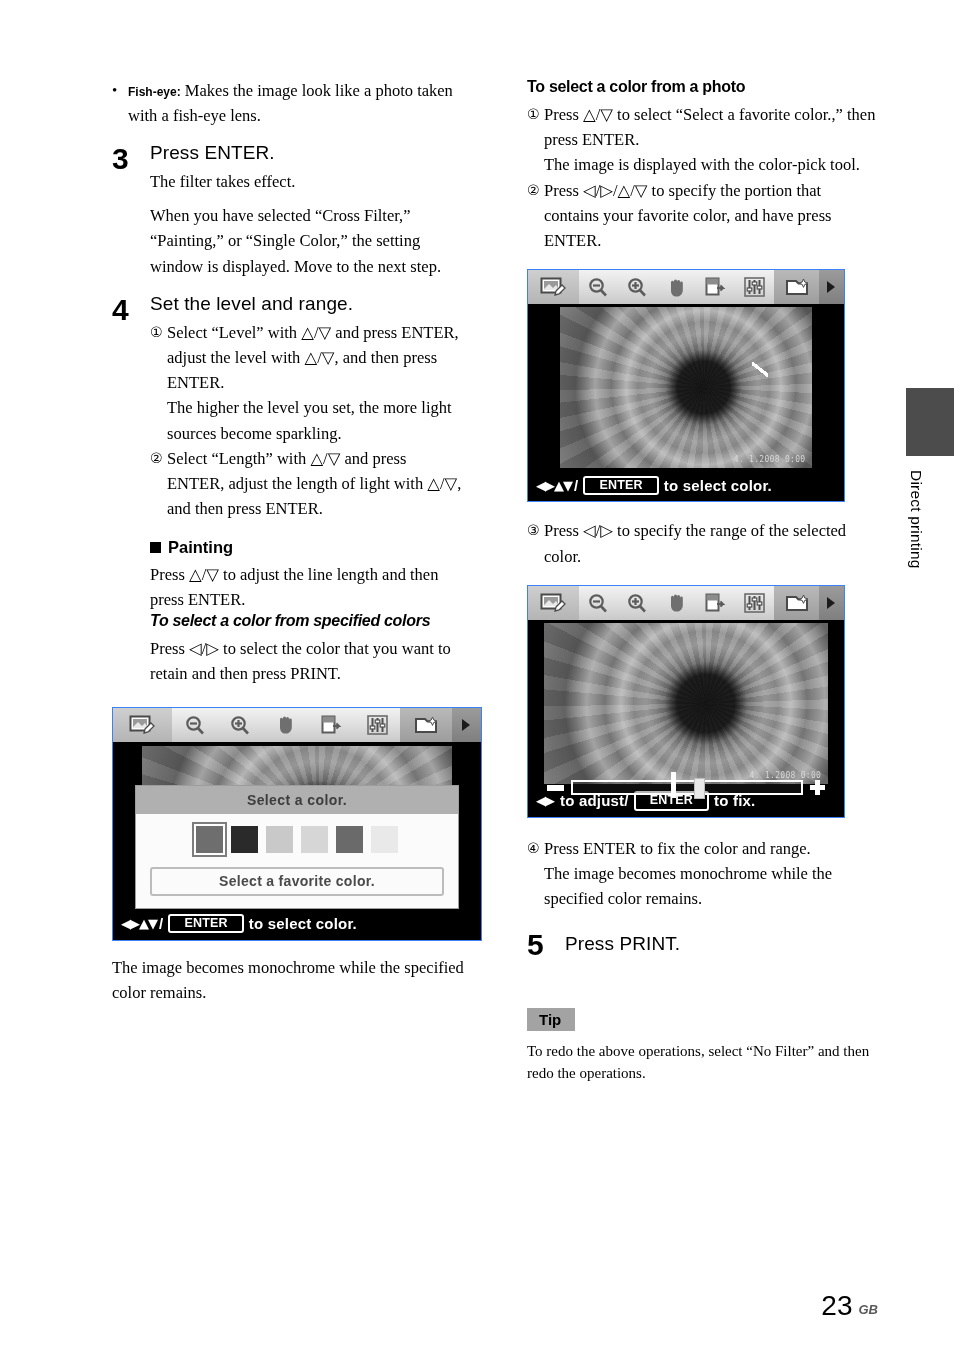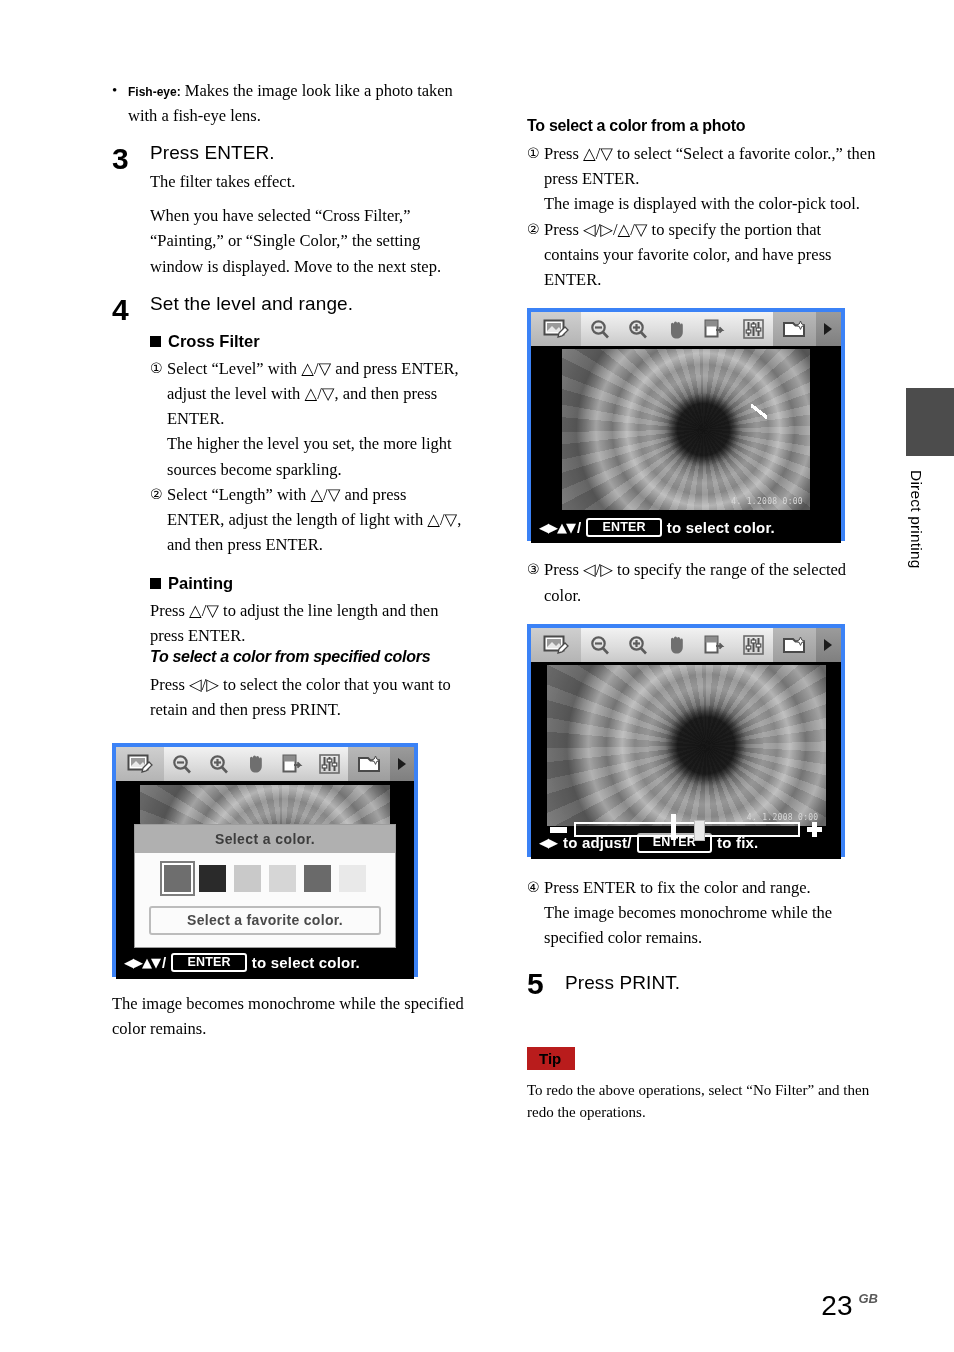--- a/index.html
+++ b/index.html
@@ -9,21 +9,21 @@
     background: #ffffff;
     font-family: "Liberation Serif", serif;
     color: #000;
     position: relative;
     overflow: hidden;
   }
   .page { position:absolute; inset:0; }
 
   
   .col-left  { position:absolute; left:112px; top:78px;  width:352px; }
-  .col-right { position:absolute; left:527px; top:78px;  width:352px;margin-top:39px; }
+  .col-right { position:absolute; left:527px; top:78px;  width:352px; }
 
   .bullet-row { display:flex; font-family:"Liberation Serif",serif; font-size:16.5px; line-height:1.52; }
   .bullet-dot { width:16px; flex:none; text-align:left; font-size:15px; padding-top:1px;}
   .bullet-txt { flex:1; }
   .b-strong { font-family:"Liberation Sans", sans-serif; font-weight:bold; font-size:12px; }
 
   .step { display:flex; margin-top:14px; }
   .step-num {
     width:38px; flex:none;
     font-family:"Liberation Sans", sans-serif;
@@ -53,21 +53,21 @@
 
   .num-row { display:flex; font-family:"Liberation Serif", serif; font-size:16.5px; line-height:1.53; }
   .num-mark {
     flex:none; width:17px;
     font-family:"DejaVu Sans", sans-serif; font-size:14px; line-height:1.72;
   }
   .num-txt { flex:1; }
   .num-sub { padding-left:17px; font-family:"Liberation Serif", serif; font-size:16.5px; line-height:1.53; }
 
   
-  .shot { position:relative; background:#f0abfc; border:4px solid #3b82f6; }
+  .shot { position:relative; background:#f0abfc; border:1px solid #3b82f6; }
   .shot-toolbar {
     height:34px; display:flex; align-items:stretch;
     background:linear-gradient(to bottom,#f2f2f2 0%,#dddddd 55%,#c9c9c9 100%);
   }
   .tb-cell { flex:1; display:flex; align-items:center; justify-content:center; }
   .tb-cell.first { background:linear-gradient(to bottom,#cfcfcf,#b4b4b4); flex:0 0 16%; }
   .tb-cell.sel   { background:linear-gradient(to bottom,#b9b9b9,#9d9d9d); flex:0 0 14%; }
   .tb-cell.arrow { flex:0 0 8%; background:linear-gradient(to bottom,#9b9b9b,#7f7f7f); }
   .tb-cell svg { display:block; }
 
@@ -134,36 +134,36 @@
   .range-minus { width:17px; height:6px; background:#fff; flex:none; }
   .range-plus  { position:relative; width:15px; height:15px; flex:none; }
   .range-plus::before { content:""; position:absolute; left:0; top:5px; width:15px; height:5px; background:#fff; }
   .range-plus::after  { content:""; position:absolute; top:0; left:5px; height:15px; width:5px; background:#fff; }
   .range-bar { position:relative; flex:1; height:15px; border:2px solid #fff; background:rgba(40,40,40,0.35); }
   .range-tick { position:absolute; top:-10px; width:5px; height:26px; background:#fff; }
   .range-knob { position:absolute; top:-4px; width:11px; height:21px; background:#e9e9e9; border:1px solid #bdbdbd; }
 
   
   .tip-badge {
-    display:inline-block; background:#b91c1c; color:#000;
+    display:inline-block; background:#a3a3a3; color:#000;
     font-family:"Liberation Sans", sans-serif; font-weight:bold; font-size:15px;
     padding:3px 14px 3px 12px;
   }
   .tip-body { font-family:"Liberation Serif", serif; font-size:15px; line-height:1.48; margin-top:9px; }
 
   
   .side-block { position:absolute; left:906px; top:388px; width:48px; height:68px; background:#4c4c4c; }
   .side-label {
     position:absolute; left:895px; top:470px; width:30px; height:180px;
     font-family:"Liberation Sans", sans-serif; font-size:15.5px; color:#000;
     writing-mode:vertical-rl; letter-spacing:.2px;
   }
 
   
-  .footer { position:absolute; right:76px; bottom:32px; display:flex; align-items:flex-start; gap:6px; }
+  .footer { position:absolute; right:76px; bottom:32px; display:flex; align-items:flex-end; gap:6px; }
   .pg-num { font-family:"Liberation Sans", sans-serif; font-size:28px; line-height:1; }
   .pg-gb  { font-family:"Liberation Sans", sans-serif; font-size:13px; font-style:italic; font-weight:bold; line-height:1; padding-bottom:4px; color:#5a5a5a; }
 </style>
 </head>
 <body>
 
 <div class="page">
 
   <div class="col-left">
 
@@ -179,24 +179,20 @@
         <p class="para">The filter takes effect.</p>
         <p class="para">When you have selected “Cross Filter,” “Painting,” or “Single Color,” the setting window is displayed. Move to the next step.</p>
       </div>
     </div>
 
     <div class="step">
       <div class="step-num">4</div>
       <div class="step-body">
         <div class="step-title">Set the level and range.</div>
 
-        <div class="sq-head">
-          <span class="sq"></span>
-          <span>Cross Filter</span>
-        </div>
 
         <div class="num-row">
           <span class="num-mark">①</span>
           <span class="num-txt">Select “Level” with △/▽ and press ENTER, adjust the level with △/▽, and then press ENTER.</span>
         </div>
         <div class="num-sub">The higher the level you set, the more light sources become sparkling.</div>
 
         <div class="num-row">
           <span class="num-mark">②</span>
           <span class="num-txt">Select “Length” with △/▽ and press ENTER, adjust the length of light with △/▽, and then press ENTER.</span>
@@ -206,21 +202,21 @@
           <span class="sq"></span>
           <span>Painting</span>
         </div>
         <p class="para">Press △/▽ to adjust the line length and then press ENTER.</p>
 
         <div class="cond-head tight">To select a color from specified colors</div>
         <p class="para">Press ◁/▷ to select the color that you want to retain and then press PRINT.</p>
       </div>
     </div>
 
-    <div class="shot" style="margin-top:20px; width:306px; height:234px;">
+    <div class="shot" style="margin-top:20px; width:370px; height:234px;">
       <div class="shot-toolbar">
         <div class="tb-cell first">
           <svg width="26" height="20" viewBox="0 0 26 20">
               <rect x="1.5" y="1.5" width="19" height="14" fill="#fff" stroke="#4a4a4a" stroke-width="2"></rect>
               <rect x="4" y="4" width="14" height="9" fill="#9a9a9a"></rect>
               <path d="M4 12 L9 7 L13 11 L16 8 L18 11 L18 13 L4 13Z" fill="#e8e8e8"></path>
               <path d="M16 14 L22 8 L25 11 L19 17 L15 18Z" fill="#fff" stroke="#4a4a4a" stroke-width="1.3"></path>
             </svg>
         </div>
         <div class="tb-cell">

